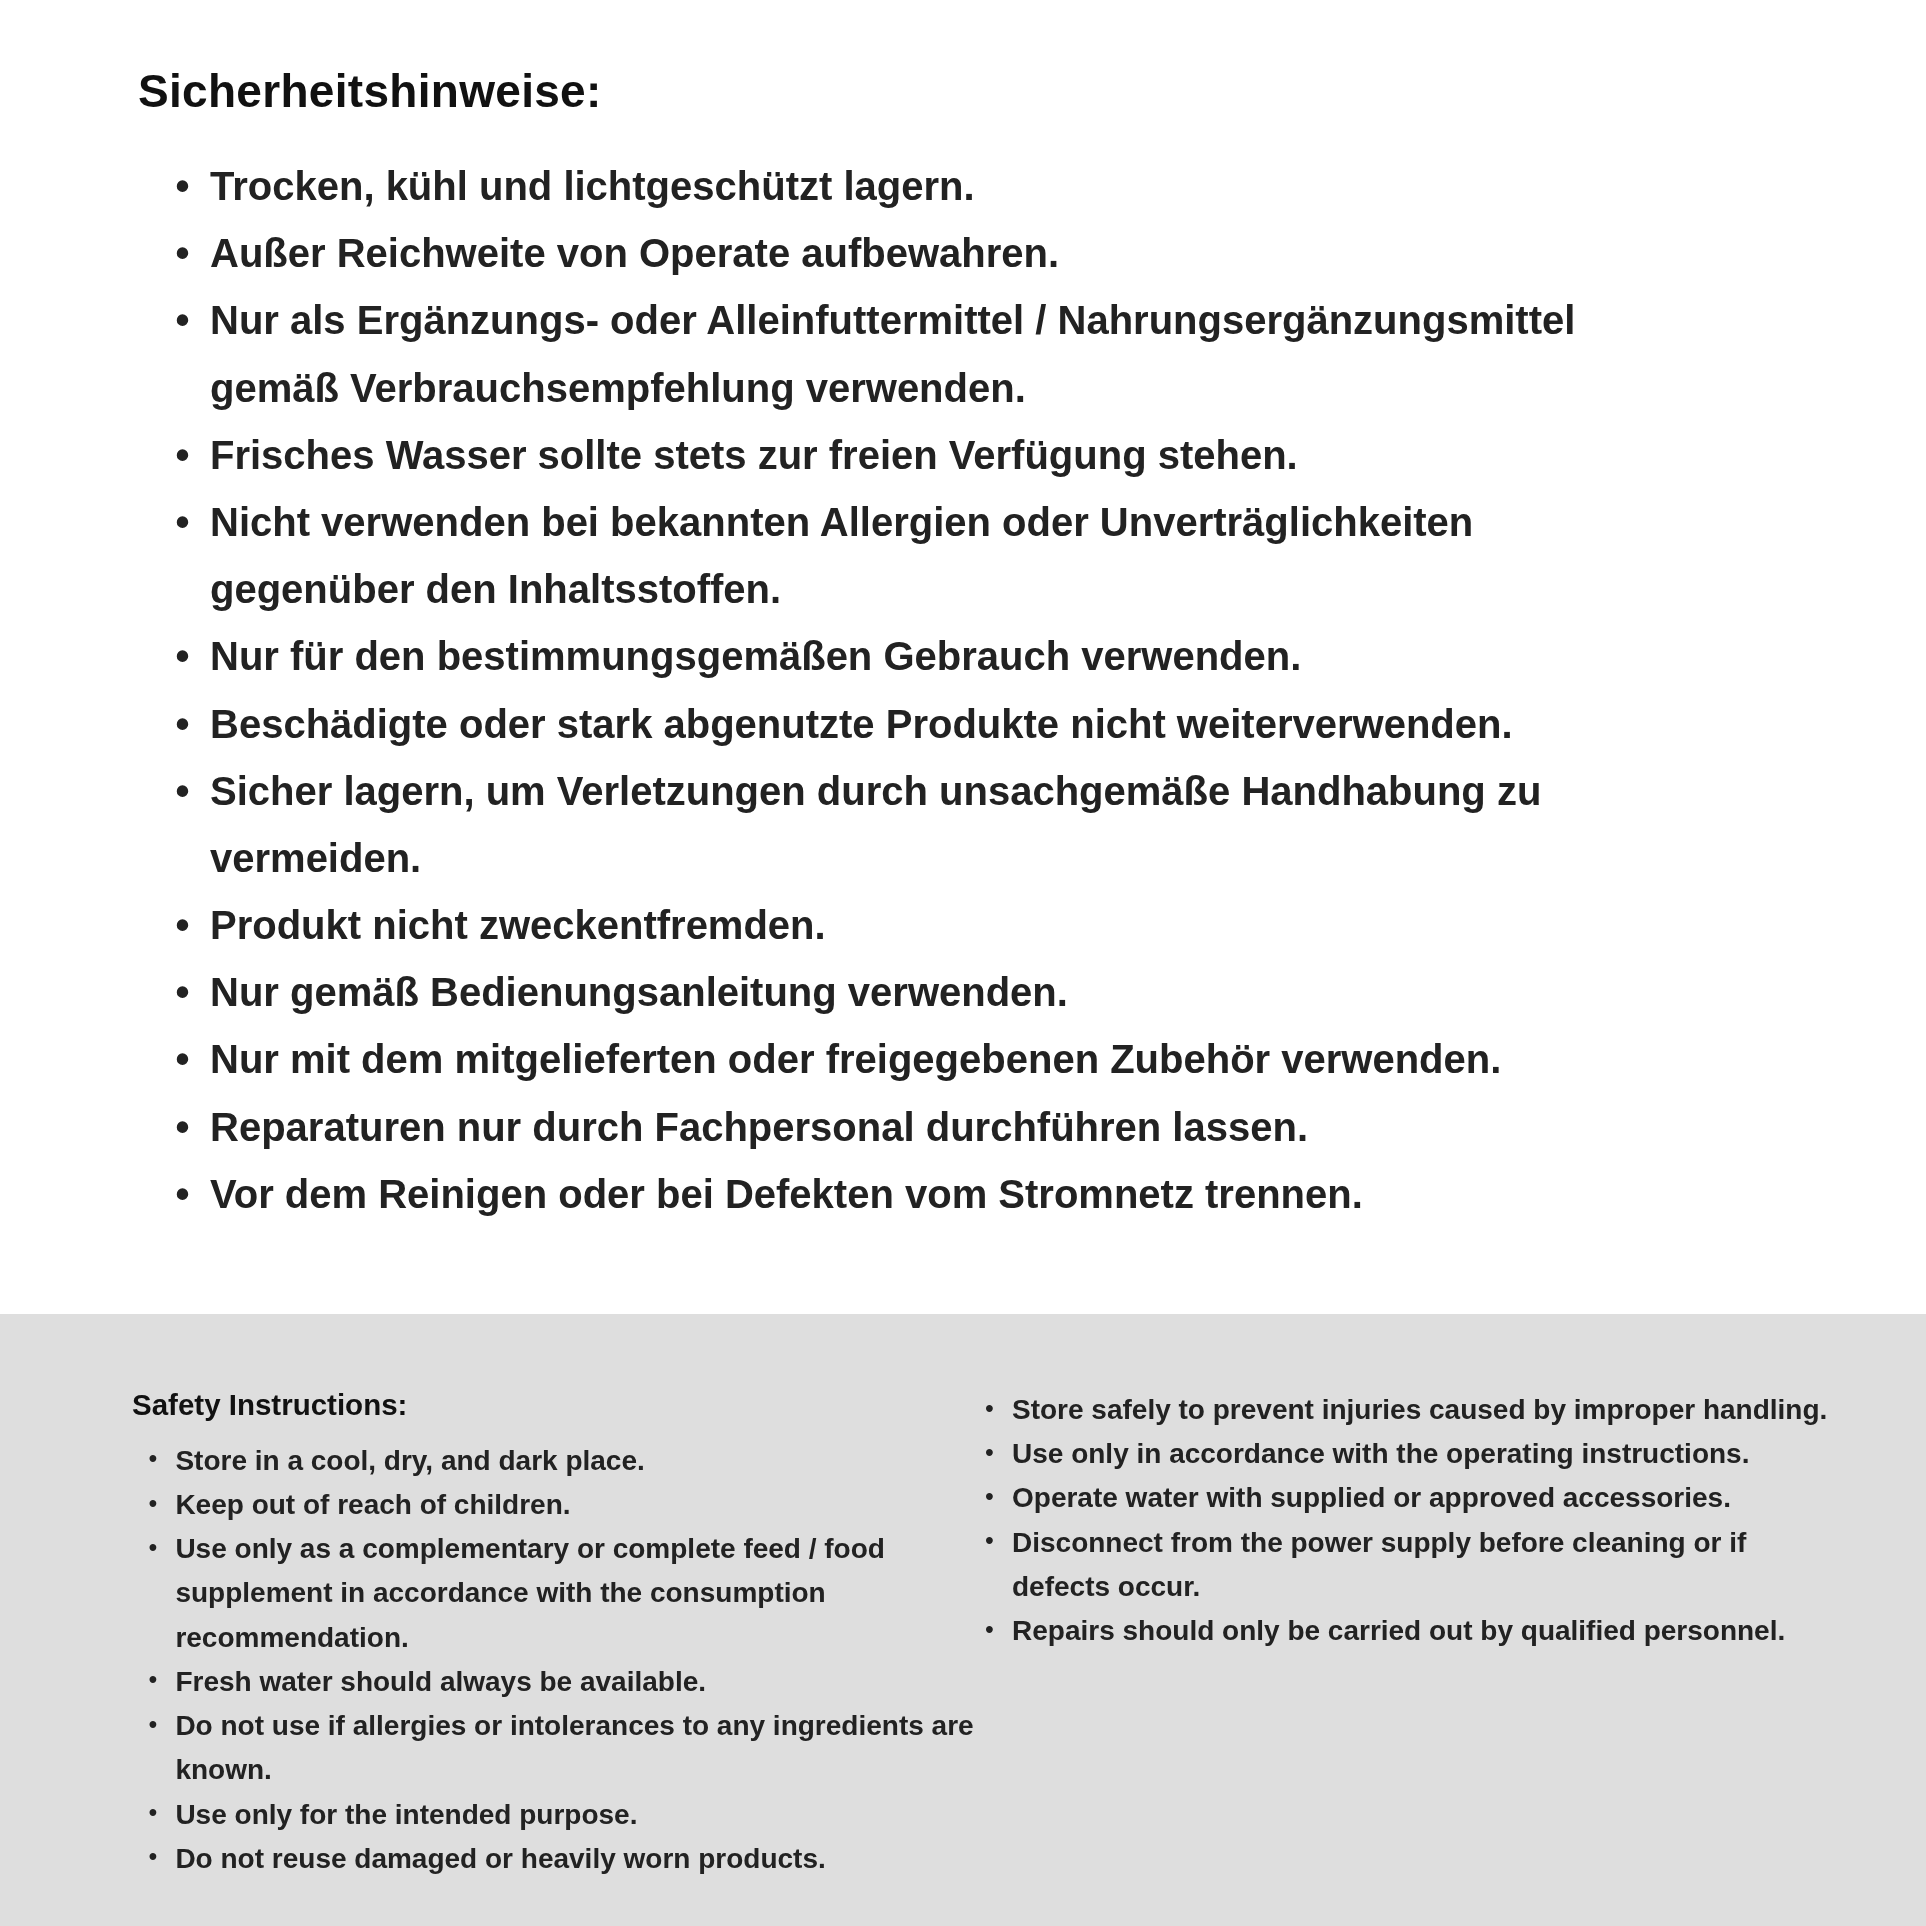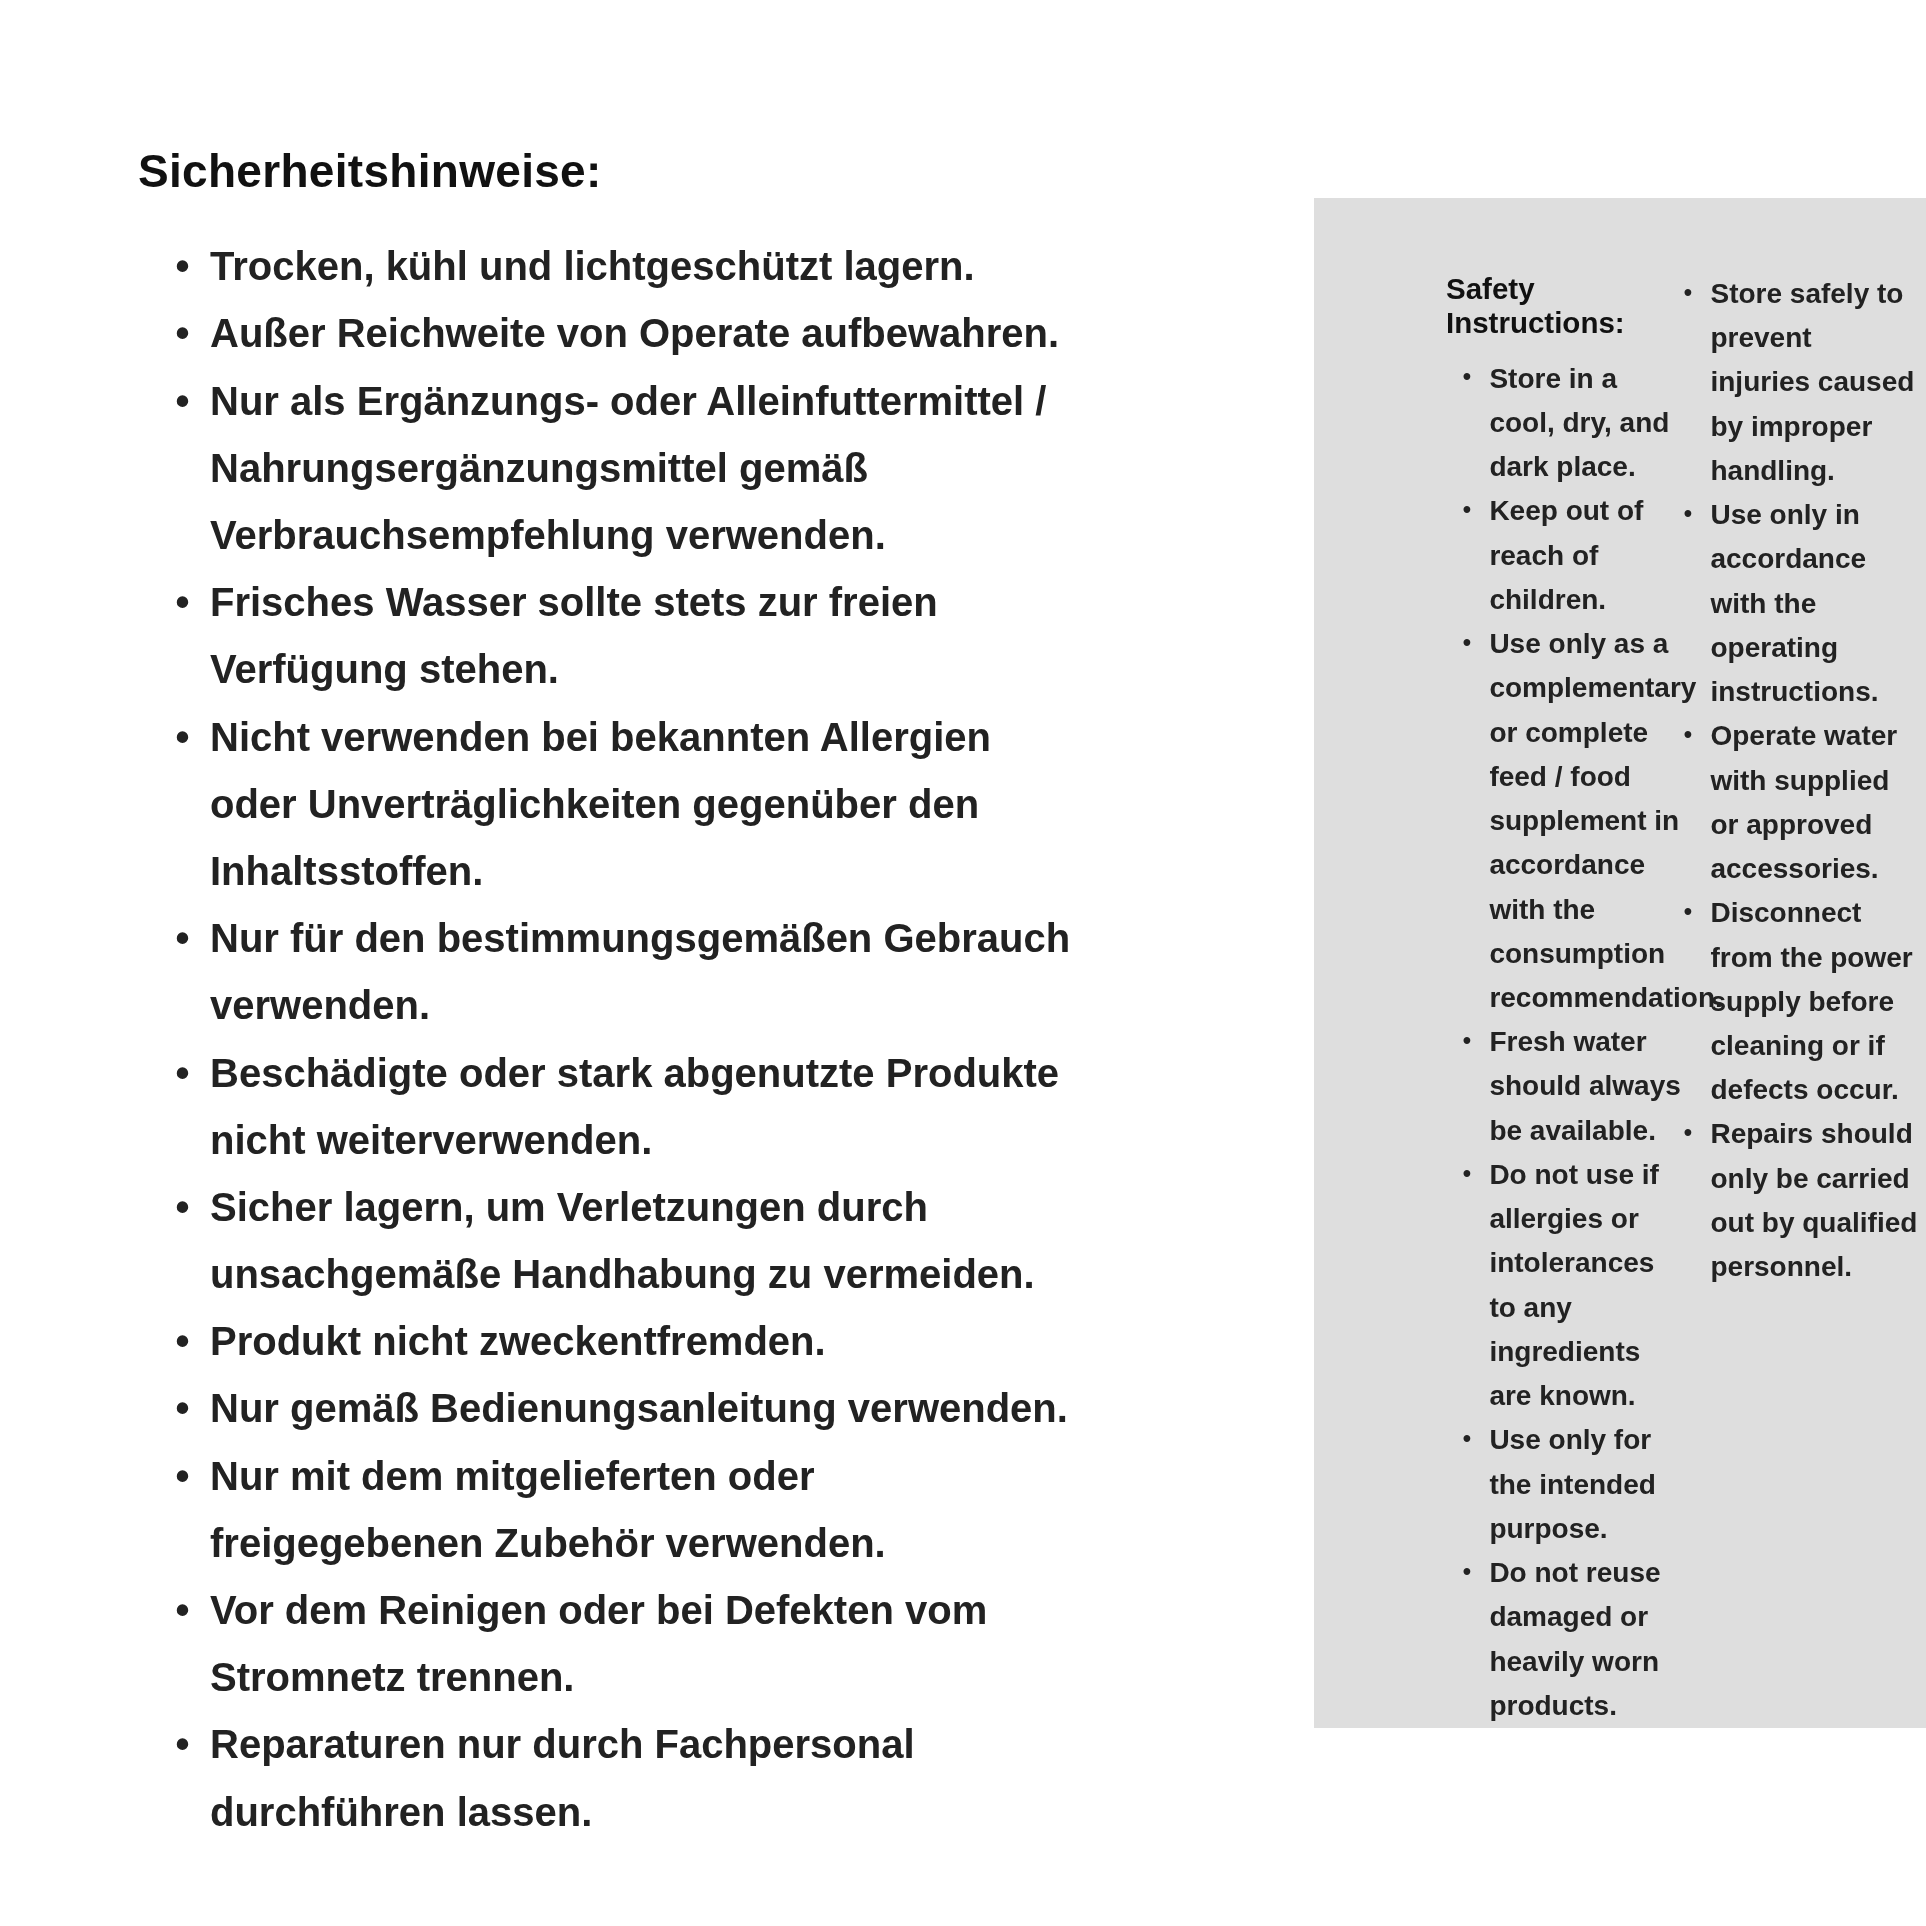--- a/index.html
+++ b/index.html
@@ -11,22 +11,21 @@
     height: 1926px;
     background: #ffffff;
     font-family: "Liberation Sans", sans-serif;
     color: #202020;
     overflow: hidden;
   }
   .page {
     width: 1926px;
     height: 1926px;
     display: flex;
-    flex-direction: row;
-    align-items: center;
+    flex-direction: column;
   }
 
   
   .german-section {
     flex: 0 0 1314px;
     box-sizing: border-box;
     background: #ffffff;
     padding: 64px 238px 0 138px;
   }
   .german-title {
@@ -111,22 +110,22 @@
         <li>Außer Reichweite von Operate aufbewahren.</li>
         <li>Nur als Ergänzungs- oder Alleinfuttermittel / Nahrungsergänzungsmittel gemäß Verbrauchsempfehlung verwenden.</li>
         <li>Frisches Wasser sollte stets zur freien Verfügung stehen.</li>
         <li>Nicht verwenden bei bekannten Allergien oder Unverträglichkeiten gegenüber den Inhaltsstoffen.</li>
         <li>Nur für den bestimmungsgemäßen Gebrauch verwenden.</li>
         <li>Beschädigte oder stark abgenutzte Produkte nicht weiterverwenden.</li>
         <li>Sicher lagern, um Verletzungen durch unsachgemäße Handhabung zu vermeiden.</li>
         <li>Produkt nicht zweckentfremden.</li>
         <li>Nur gemäß Bedienungsanleitung verwenden.</li>
         <li>Nur mit dem mitgelieferten oder freigegebenen Zubehör verwenden.</li>
+        <li>Reparaturen nur durch Fachpersonal durchführen lassen.</li>
         <li>Vor dem Reinigen oder bei Defekten vom Stromnetz trennen.</li>
-        <li>Reparaturen nur durch Fachpersonal durchführen lassen.</li>
       </ul>
   </section>
 
   <section class="english-section">
     <div class="col col-left">
       <h2 class="english-title">Safety Instructions:</h2>
       <ul class="english-list">
           <li>Store in a cool, dry, and dark place.</li>
           <li>Keep out of reach of children.</li>
           <li>Use only as a complementary or complete feed / food supplement in accordance with the consumption recommendation.</li>

